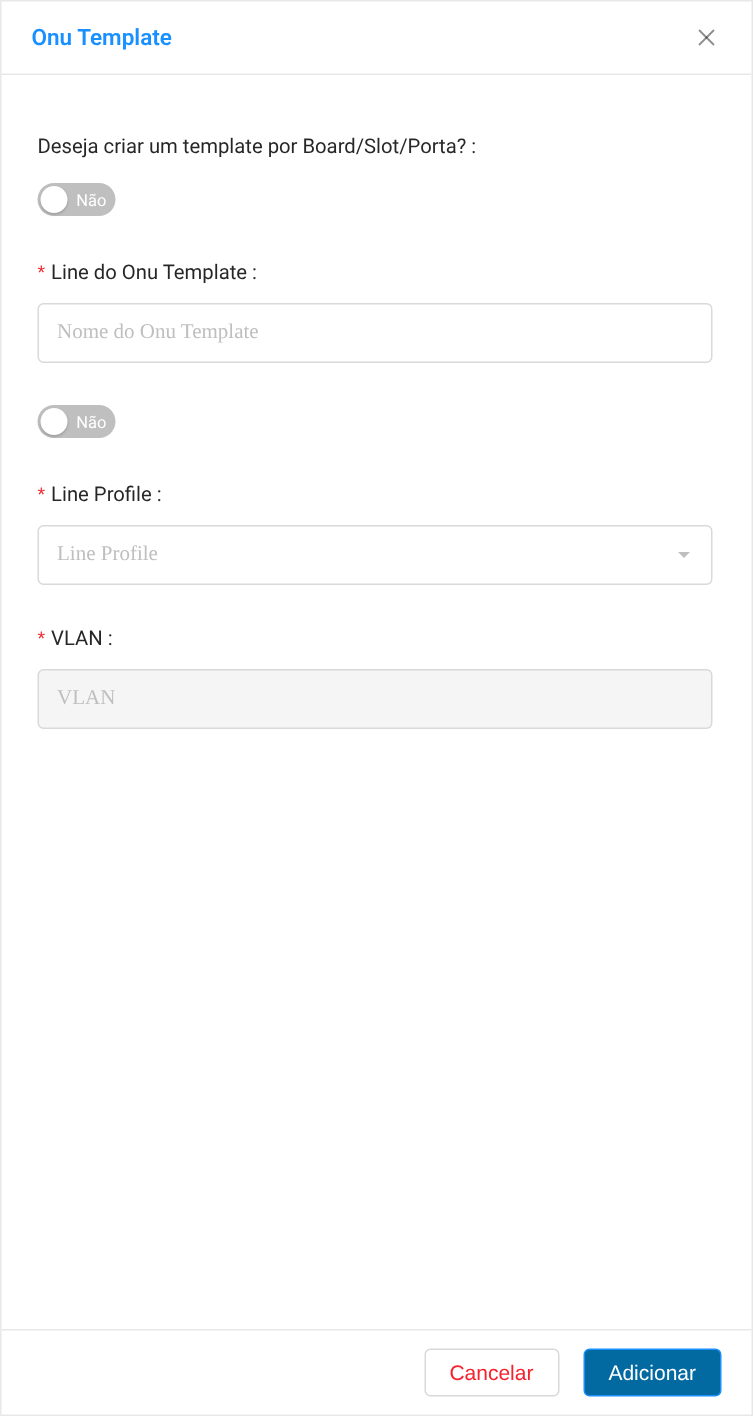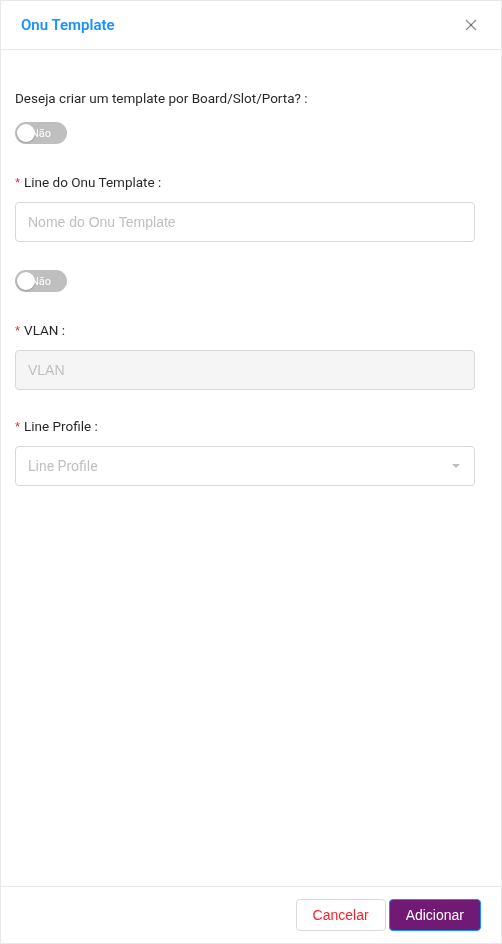--- a/index.html
+++ b/index.html
@@ -44,21 +44,21 @@
       display: flex;
       align-items: center;
       justify-content: center;
       color: rgba(0,0,0,0.45);
     }
     .close-btn svg {
       width: 12px;
       height: 12px;
     }
     .modal-body {
-      padding: 40px 26px 20px 14px;
+      padding: 40px 26px 20px 24px;
       flex: 1;
       overflow-y: auto;
     }
     .form-row {
       margin-bottom: 28px;
     }
     .form-label {
       font-size: 13.5px;
       color: rgba(0,0,0,0.85);
       display: block;
@@ -86,34 +86,35 @@
     }
     .toggle-knob {
       width: 18px;
       height: 18px;
       background: #fff;
       border-radius: 50%;
       box-shadow: 0 1px 2px rgba(0,0,0,0.2);
     }
     .toggle-label {
       position: absolute;
-      right: 16px;
+      right: 6px;
       font-size: 11px;
       color: #fff;
     }
     .text-input, .select-input {
       width: 100%;
       height: 40px;
       border: 1px solid #d9d9d9;
       border-radius: 4px;
       padding: 0 12px;
       font-size: 14px;
       color: rgba(0,0,0,0.65);
       background: #fff;
       outline: none;
+      font-family: Liberation Serif, serif;
     }
     .text-input::placeholder {
       color: #bfbfbf;
     }
     .text-input:disabled {
       background: #f5f5f5;
       color: #bfbfbf;
       cursor: not-allowed;
     }
     .select-wrapper {
@@ -132,39 +133,39 @@
     .chevron-down {
       color: rgba(0,0,0,0.25);
       width: 12px;
       height: 12px;
     }
     .modal-footer {
       padding: 12px 20px;
       border-top: 1px solid #e8e8e8;
       display: flex;
       justify-content: flex-end;
-      gap: 3px;
+      gap: 16px;
     }
     .btn {
       height: 32px;
       padding: 0 16px;
       border-radius: 4px;
       font-size: 14px;
       cursor: pointer;
       border: 1px solid #d9d9d9;
       background: #fff;
       display: inline-flex;
       align-items: center;
       justify-content: center;
     }
     .btn-cancel {
       color: #f5222d;
     }
     .btn-primary {
-      background: #701a75;
+      background: #0369a1;
       border-color: #1890ff;
       color: #fff;
     }
   </style>
 </head>
 <body>
 
 <div class="modal">
   <div class="modal-header">
     <span class="modal-title">Onu Template</span>
@@ -191,42 +192,42 @@
         <span class="required-mark">*</span><span>Line do Onu Template :</span>
       </label>
       <input type="text" class="text-input" placeholder="Nome do Onu Template" style="">
     </div>
 
     <div class="form-row">
       <div class="toggle">
         <div class="toggle-knob"></div>
         <span class="toggle-label">Não</span>
       </div>
-    </div>
-
-    <div class="form-row">
-      <label class="form-label">
-        <span class="required-mark">*</span><span>VLAN :</span>
-      </label>
-      <input type="text" class="text-input" disabled="" placeholder="VLAN" style="">
     </div>
 
     <div class="form-row">
       <label class="form-label">
         <span class="required-mark">*</span><span>Line Profile :</span>
       </label>
       <div class="select-wrapper">
         <div class="select-input">
           <span class="select-placeholder">Line Profile</span>
           <svg class="chevron-down" viewBox="0 0 12 12" fill="currentColor">
             <path d="M2 4 L6 8 L10 4 Z"></path>
           </svg>
         </div>
       </div>
     </div>
 
+    <div class="form-row">
+      <label class="form-label">
+        <span class="required-mark">*</span><span>VLAN :</span>
+      </label>
+      <input type="text" class="text-input" disabled="" placeholder="VLAN" style="">
+    </div>
+
   </div>
 
   <div class="modal-footer">
     <button class="btn btn-cancel">Cancelar</button>
     <button class="btn btn-primary">Adicionar</button>
   </div>
 </div>
 
 </body></html>

